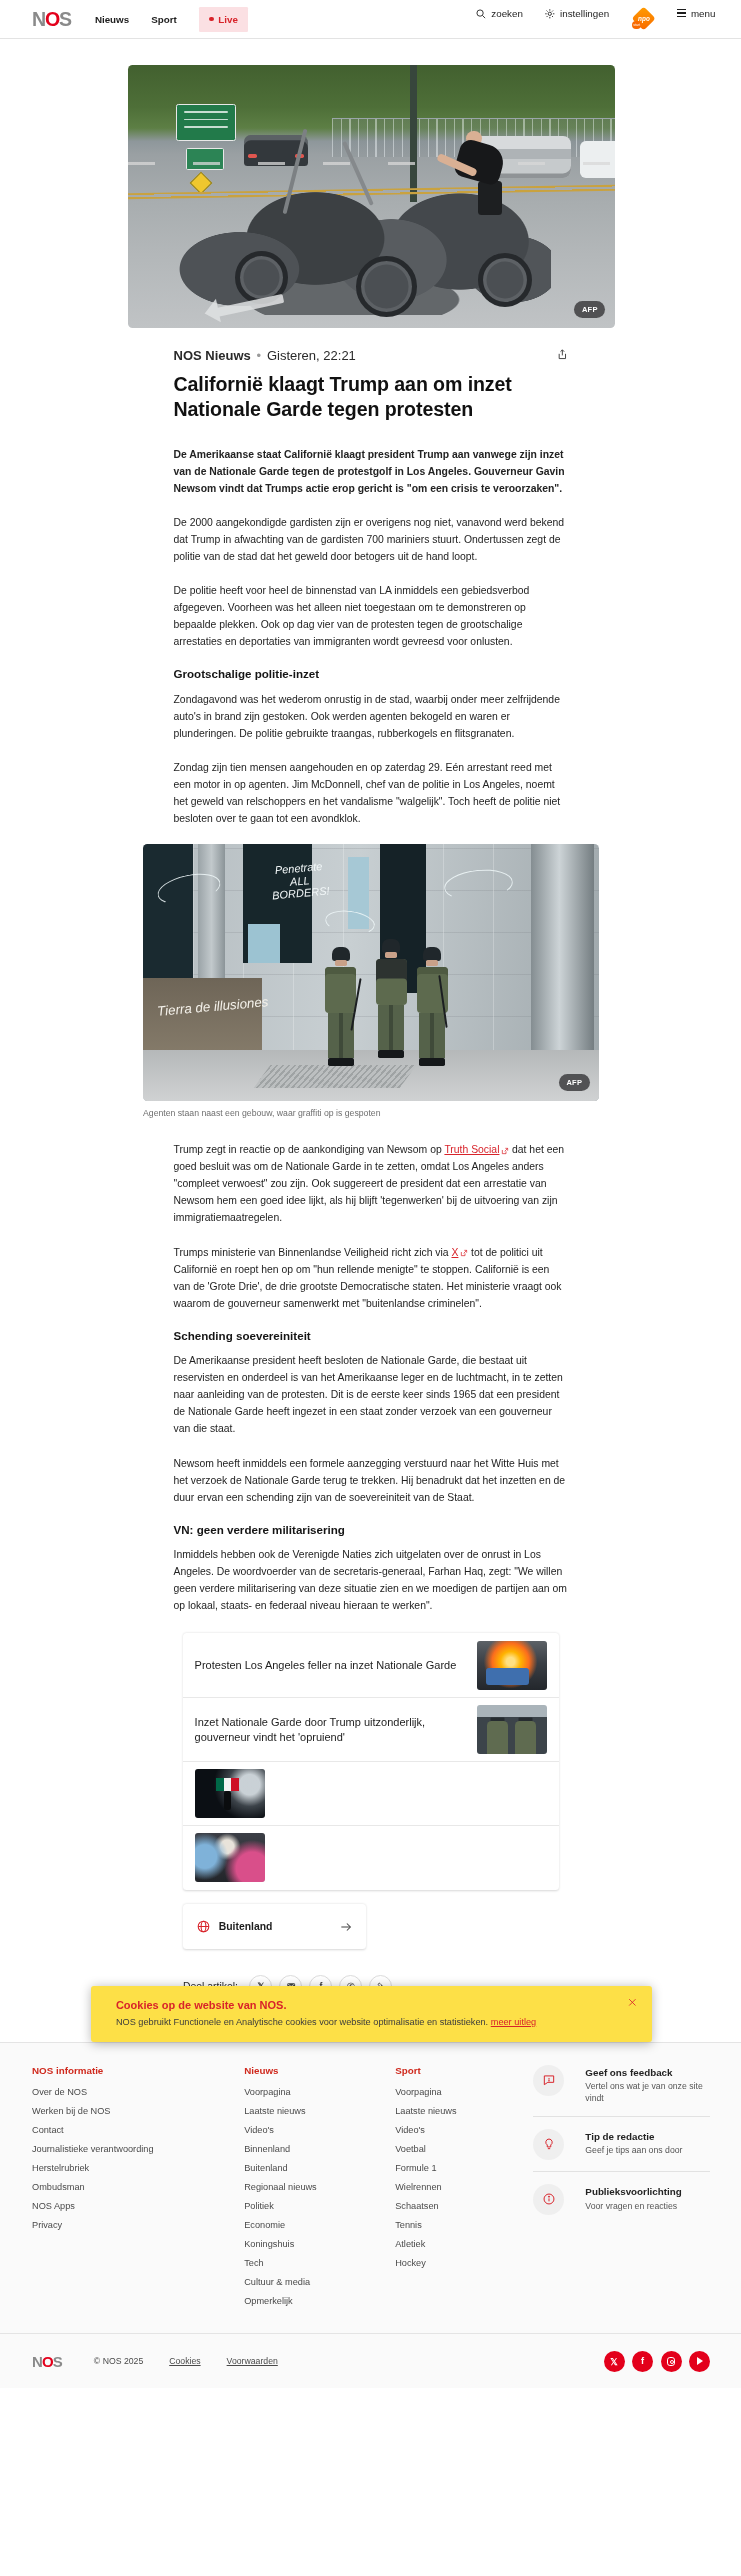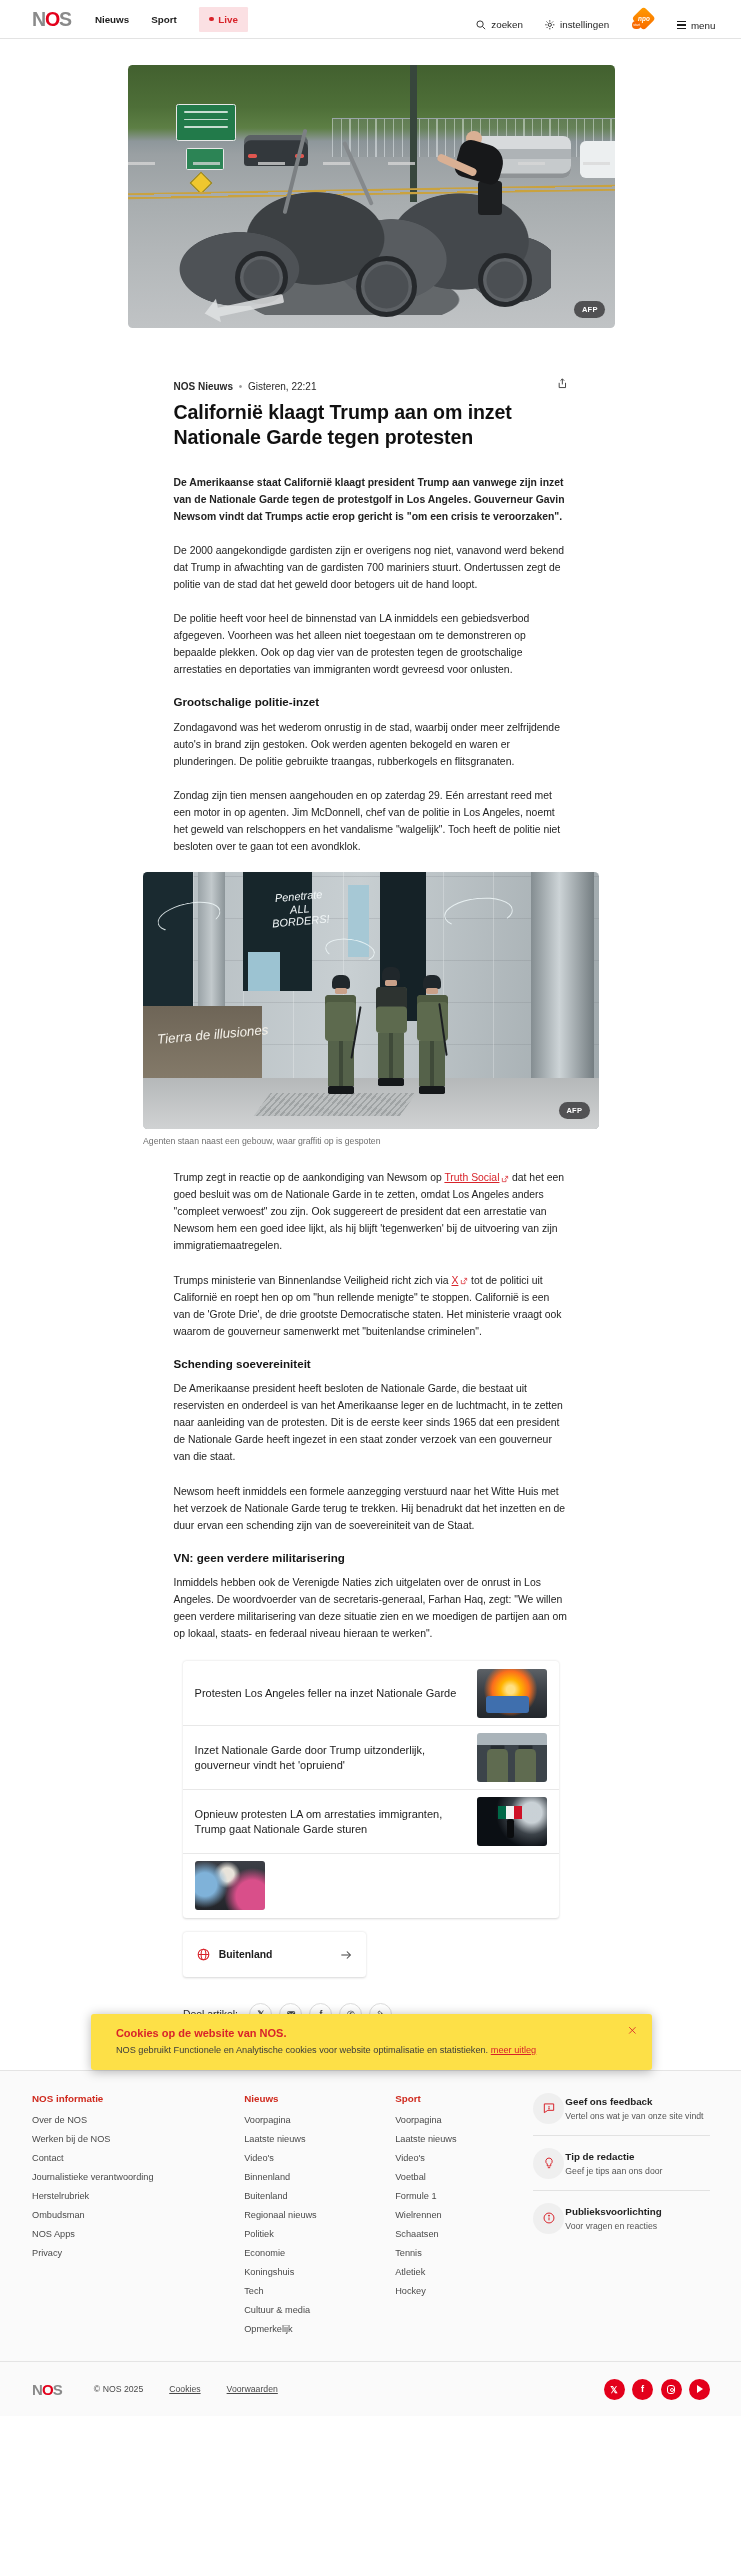--- a/index.html
+++ b/index.html
@@ -9,21 +9,21 @@
 
   
   .hdr{display:flex;align-items:center;height:39px;padding:0 26.6px 0 32px;border-bottom:0.6px solid #e3e3e3;background:#fff}
   .logo{font-weight:bold;font-size:19.6px;letter-spacing:-1.2px;display:flex}
   .logo .n,.logo .s{color:#8a8a8a}
   .logo .o{color:#e3001b}
   .nav{display:flex;align-items:center;margin-left:24px;gap:22px}
   .nav-link{font-weight:700;font-size:9.8px;color:#1d1d1d}
   .live-pill{display:flex;align-items:center;gap:4.6px;background:#fbe0e3;color:#d8232a;font-weight:700;font-size:9.8px;padding:7px 10.4px;border-radius:1.2px}
   .live-dot{width:4.6px;height:4.6px;border-radius:50%;background:#d8232a}
-  .hdr-right{margin-left:auto;display:flex;align-items:flex-end;gap:21px}
+  .hdr-right{margin-left:auto;display:flex;align-items:flex-start;gap:21px}
   .hdr-act{display:flex;align-items:center;gap:4.6px;font-size:9.8px;color:#1d1d1d}
   .npo{position:relative;width:25.4px;height:23px}
   .npo-d{position:absolute;left:4.6px;top:2.3px;width:17.3px;height:17.3px;background:linear-gradient(135deg,#ff9d00,#f86a00);transform:rotate(45deg);border-radius:3.5px}
   .npo-t{position:absolute;left:8px;top:7.5px;color:#fff;font-size:6.4px;font-weight:bold;font-style:italic}
   .npo-s{position:absolute;left:2.3px;bottom:1.2px;background:#f86a00;color:#fff;font-size:3.5px;border-radius:50%;width:8.7px;height:8.7px;line-height:8.7px;text-align:center}
   .burger{display:flex;flex-direction:column;gap:2.3px}
   .burger span{display:block;width:9.8px;height:1.2px;background:#1d1d1d}
 
   
   .figure-hero{width:487px;height:263px;margin:26px auto 0;border-radius:4.6px;position:relative;overflow:hidden;
@@ -57,21 +57,21 @@
   .h-man{position:absolute;right:17%;top:25%;width:75px;height:92px}
   .h-man .head{width:15.6px;height:15.6px;border-radius:50%;background:#d9b094;margin-left:9.2px}
   .h-man .torso{width:46px;height:38px;background:#17181a;border-radius:11.6px 18.5px 9.2px 9.2px;transform:rotate(16deg);margin-top:-2.9px}
   .h-man .arm{position:absolute;left:-21px;top:30px;width:42px;height:8px;background:#d9b094;border-radius:4.6px;transform:rotate(24deg)}
   .h-man .legs{width:24px;height:34px;background:#1d1f21;margin-left:21px;border-radius:3.5px}
   .h-arrow{position:absolute;left:18%;bottom:7%;width:69px;height:8.7px;background:#e0e2e3;transform:rotate(-12deg);border-radius:1.7px;opacity:.85}
   .h-arrow::before{content:"";position:absolute;left:-23px;top:-8.7px;border:12.7px solid transparent;border-right:14px solid #e0e2e3}
   .afp{position:absolute;right:9.2px;bottom:10px;background:rgba(72,72,74,.92);color:#fff;font-size:7.5px;font-weight:bold;padding:4px 7.5px;border-radius:9.2px;letter-spacing:0.3px}
 
   
-  .meta{width:395px;margin:49px auto 0;display:flex;align-items:flex-end;font-size:10px;color:#2a2a2a}
+  .meta{width:395px;margin:20px auto 0;display:flex;align-items:flex-start;font-size:13px;color:#2a2a2a}
   .meta .src{font-weight:700}
   .meta .sep{margin:0 5.8px;color:#9a9a9a}
   .meta .share-top{margin-left:auto}
   h1{width:395px;margin:8px auto 0;font-size:19.6px;line-height:25.4px;color:#111;letter-spacing:-0.1px}
   .para{width:395px;margin:0 auto 17.3px;font-size:10.4px;line-height:17px;color:#232323}
   .lead{margin-top:23px;font-weight:700}
   h2.subhead{width:395px;margin:0 auto 10.4px;font-size:11.6px;color:#151515}
   .redlink{color:#d8232a;text-decoration:underline;text-decoration-color:#d8232a}
   .ext-ic{display:inline-block;vertical-align:-1.2px;margin-left:1.7px}
 
@@ -136,21 +136,21 @@
   .cookie-text{font-size:9.2px;color:#3c3c3c;margin:0}
   .cookie-close{position:absolute;right:12.7px;top:10.4px}
 
   
   .footer{border-top:0.6px solid #e4e4e4;background:#fafafa}
   .footer-inner{display:flex;padding:22px 32px 17.3px}
   .fcol1{width:215px}.fcol2{width:153px}.fcol3{width:140px}
   .fhead{color:#cf2a1e;font-weight:700;font-size:9.8px;margin:0 0 12.7px}
   .flink{display:block;font-size:9.2px;color:#4a4a4a;margin-bottom:9.8px;line-height:9.2px}
   .fright{margin-left:auto;width:179px}
-  .fb-item{display:flex;gap:1px;align-items:center}
+  .fb-item{display:flex;gap:21px;align-items:flex-start}
   .fb-circle{width:31px;height:31px;border-radius:50%;background:#efefef;display:flex;align-items:center;justify-content:center;flex:0 0 auto}
   .fb-title{font-weight:700;font-size:9.8px;color:#232323;margin:2.3px 0 3.5px}
   .fb-sub{font-size:8.7px;color:#555;line-height:11.6px}
   .fb-div{border:none;border-top:0.6px solid #e2e2e2;margin:11.6px 0}
 
   
   .bottom{border-top:0.6px solid #e4e4e4;background:#fafafa;height:55px;display:flex;align-items:center;padding:0 32px}
   .logo-sm{font-size:15px;letter-spacing:-0.9px}
   .copy{font-size:8.7px;color:#4a4a4a;margin-left:32px}
   .blink{font-size:8.7px;color:#4a4a4a;text-decoration:underline;margin-left:26px}
@@ -330,21 +330,20 @@
 <div class="related">
   <a class="rel-row">
     <span class="rel-title">Protesten Los Angeles feller na inzet Nationale Garde</span>
     <span class="thumb t1"></span>
   </a>
   <a class="rel-row">
     <span class="rel-title">Inzet Nationale Garde door Trump uitzonderlijk, gouverneur vindt het 'opruiend'</span>
     <span class="thumb t2"></span>
   </a>
   <a class="rel-row">
-    <span class="rel-title">Opnieuw protesten LA om arrestaties immigranten, Trump gaat Nationale Garde sturen</span>
     <span class="thumb t3"></span>
   </a>
   <a class="rel-row">
     <span class="thumb t4"></span>
   </a>
 </div>
 
 <a class="cat-card">
   <svg width="15" height="15" viewBox="0 0 24 24" fill="none" stroke="#d8232a" stroke-width="1.7">
       <circle cx="12" cy="12" r="8.5"></circle>

